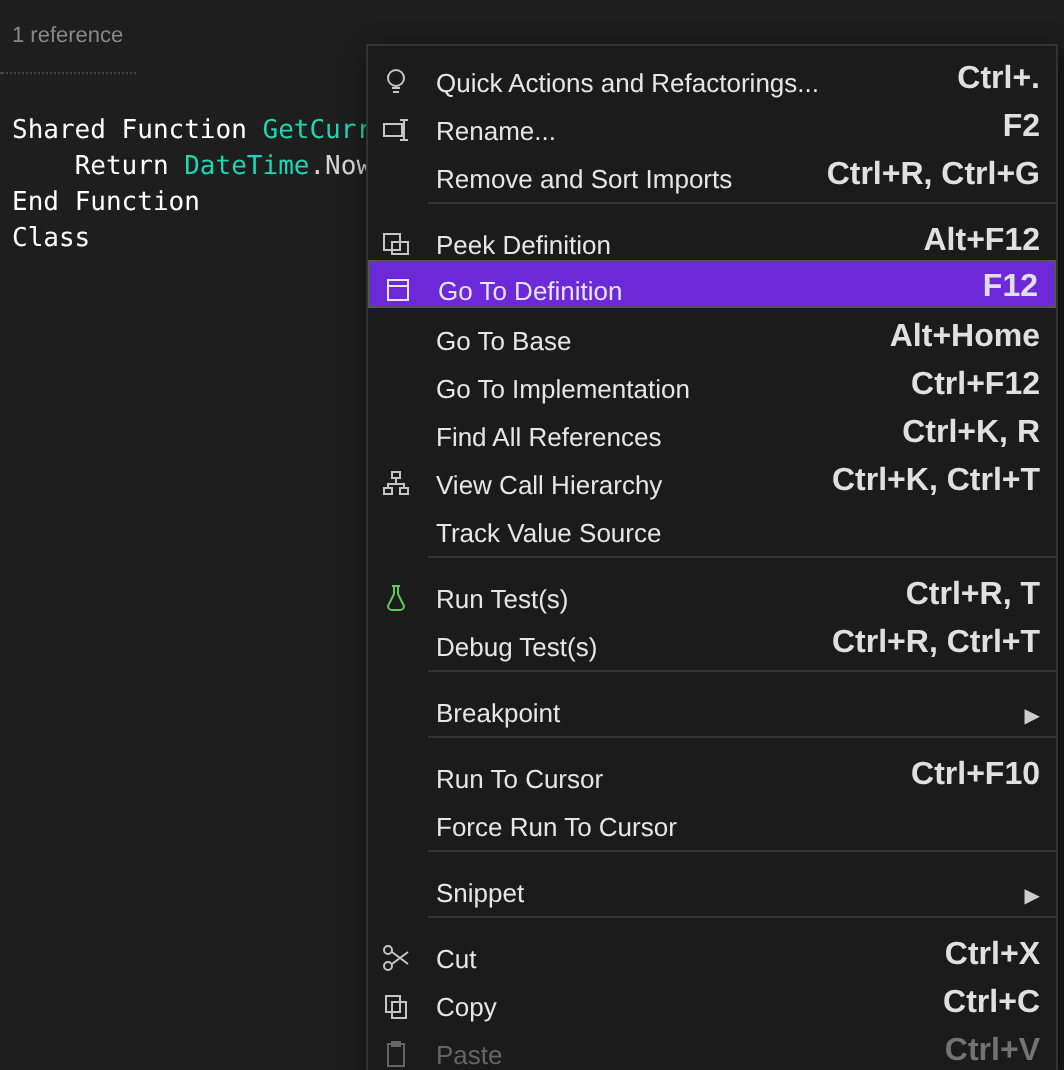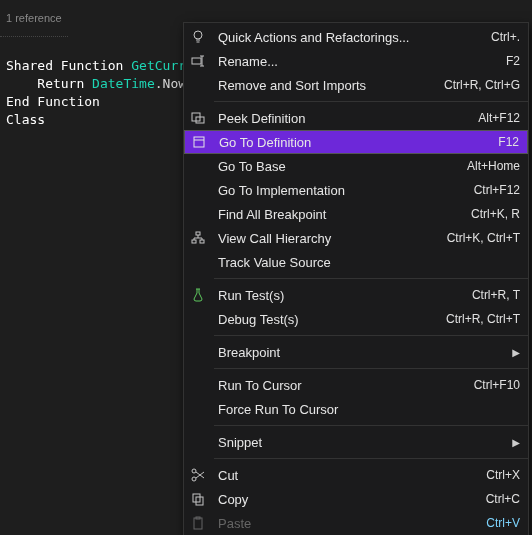--- a/index.html
+++ b/index.html
@@ -41,21 +41,21 @@
     top: 22px;
     left: 183px;
     width: 346px;
     background: #1b1b1c;
     border: 1px solid #333;
     box-shadow: 2px 4px 10px rgba(0,0,0,0.7);
     padding: 2px 0;
   }
   .menu-item {
     display: flex;
-    align-items: center;
+    align-items: flex-end;
     height: 24px;
     padding: 0 8px 0 0;
     color: #e6e6e6;
     cursor: default;
   }
   .menu-item.highlight {
     background: #6d28d9;
     border: 1px solid #555;
     height: 24px;
     margin: 0;
@@ -64,22 +64,22 @@
   .icon-cell {
     width: 28px;
     min-width: 28px;
     display: flex;
     justify-content: center;
     align-items: center;
     color: #c5c5c5;
   }
   .icon-cell svg { width: 16px; height: 16px; }
   .label { flex: 1; padding-left: 6px; }
-  .shortcut { color: #e0e0e0; padding-left: 12px; font-size: 12px; }
-  .menu-item.disabled .shortcut { color: #7dd3fc; }
+  .shortcut { color: #e0e0e0; padding-left: 12px; font-size: 16px; font-weight: bold; }
+  .menu-item.disabled .shortcut { color: #737373; }
   .submenu-arrow {
     width: 12px;
     text-align: right;
     color: #ccc;
     font-size: 10px;
   }
   .sep {
     height: 1px;
     background: #333;
     margin: 4px 0 4px 30px;
@@ -159,21 +159,21 @@
   </div>
 
   <div class="menu-item">
     <span class="icon-cell"></span>
     <span class="label">Go To Implementation</span>
     <span class="shortcut">Ctrl+F12</span>
   </div>
 
   <div class="menu-item">
     <span class="icon-cell"></span>
-    <span class="label">Find All Breakpoint</span>
+    <span class="label">Find All References</span>
     <span class="shortcut">Ctrl+K, R</span>
   </div>
 
   <div class="menu-item">
     <span class="icon-cell">
       <svg viewBox="0 0 16 16" fill="none" stroke="#c5c5c5" stroke-width="1">
           <rect x="6" y="2" width="4" height="3"></rect>
           <rect x="2" y="10" width="4" height="3"></rect>
           <rect x="10" y="10" width="4" height="3"></rect>
           <path d="M8 5v3M4 10V8h8v2"></path>

